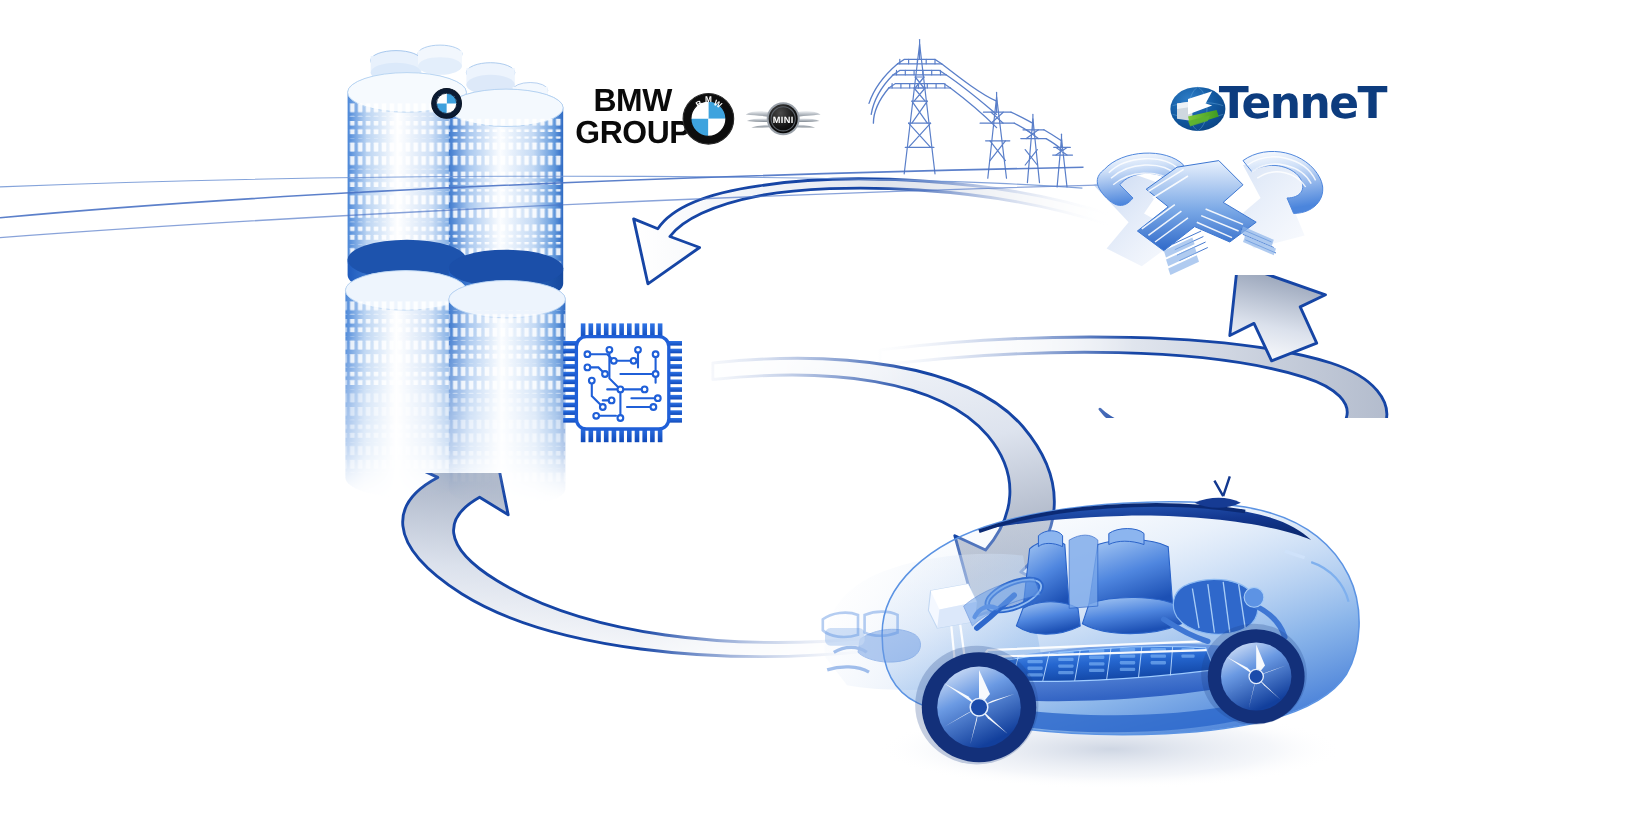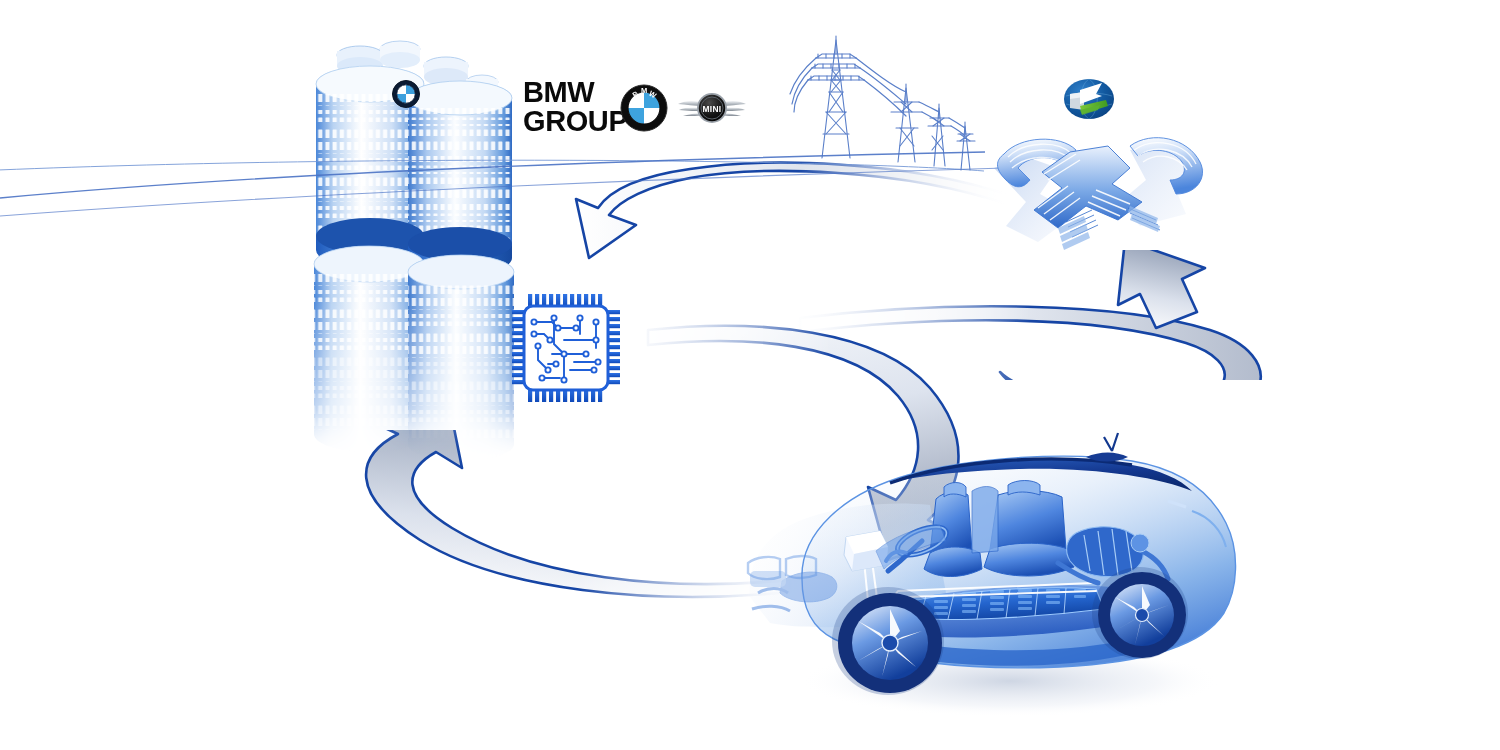--- a/index.html
+++ b/index.html
@@ -31,20 +31,21 @@
   #bmw-group-wordmark {
     left: 523px;
     top: 78px;
     font-family: "Liberation Sans", sans-serif;
     font-weight: bold;
     font-size: 29px;
     line-height: 29px;
     letter-spacing: -0.4px;
     color: #0a0a0a;
     white-space: pre-line;
+    text-align: center;
   }
 
   
   #tennet-wordmark {
     left: 1108px;
     top: 74px;
     font-family: "DejaVu Sans", sans-serif;
     font-weight: bold;
     font-size: 40px;
     line-height: 40px;
@@ -828,14 +829,15 @@
 
     <path d="M 8 20 L 22 18 L 22 36 L 8 34 Z" fill="#cfd8e0"></path>
     <path d="M 8 20 L 22 18 L 22 23 L 8 25 Z" fill="#eef2f6"></path>
 
     <path d="M 18 16 L 40 9 L 34 20 L 40 22 L 18 30 Z" fill="#ffffff"></path>
 
     <path d="M 18 32 L 44 26 L 46 32 L 20 40 Z" fill="url(#tnGreen)"></path>
     <path d="M 18 36 L 38 31 L 36 36 L 20 41 Z" fill="#5cb130" opacity="0.85"></path>
   </svg>
 
+  <div class="abs" id="tennet-wordmark">TenneT</div>
 
 </div>
 
 </body></html>

